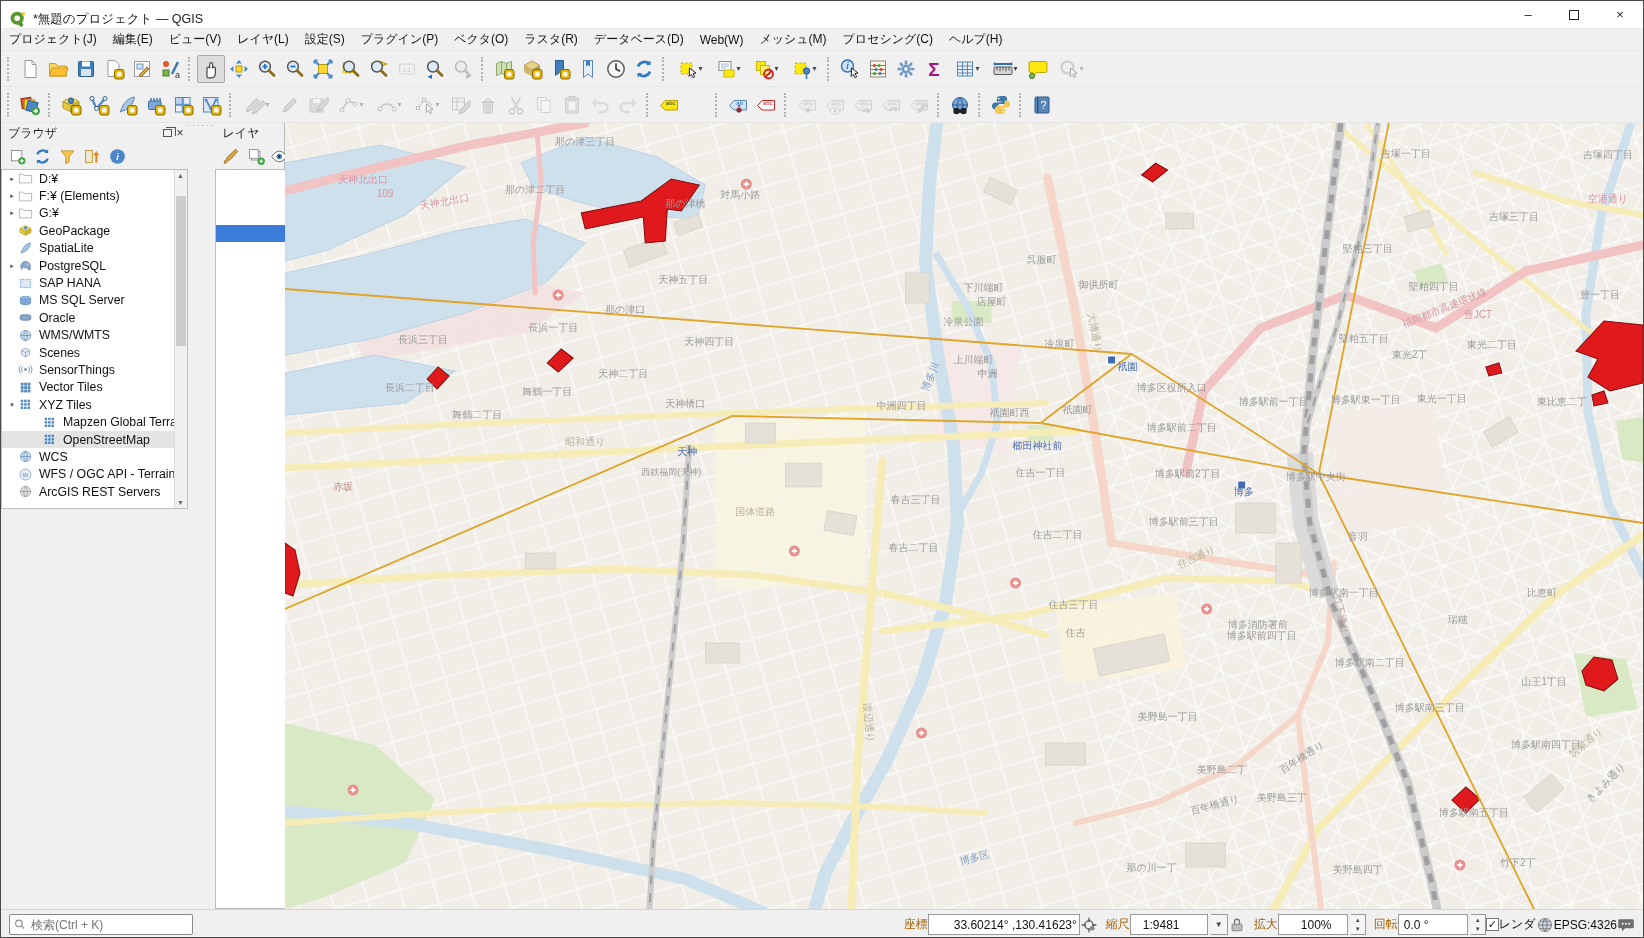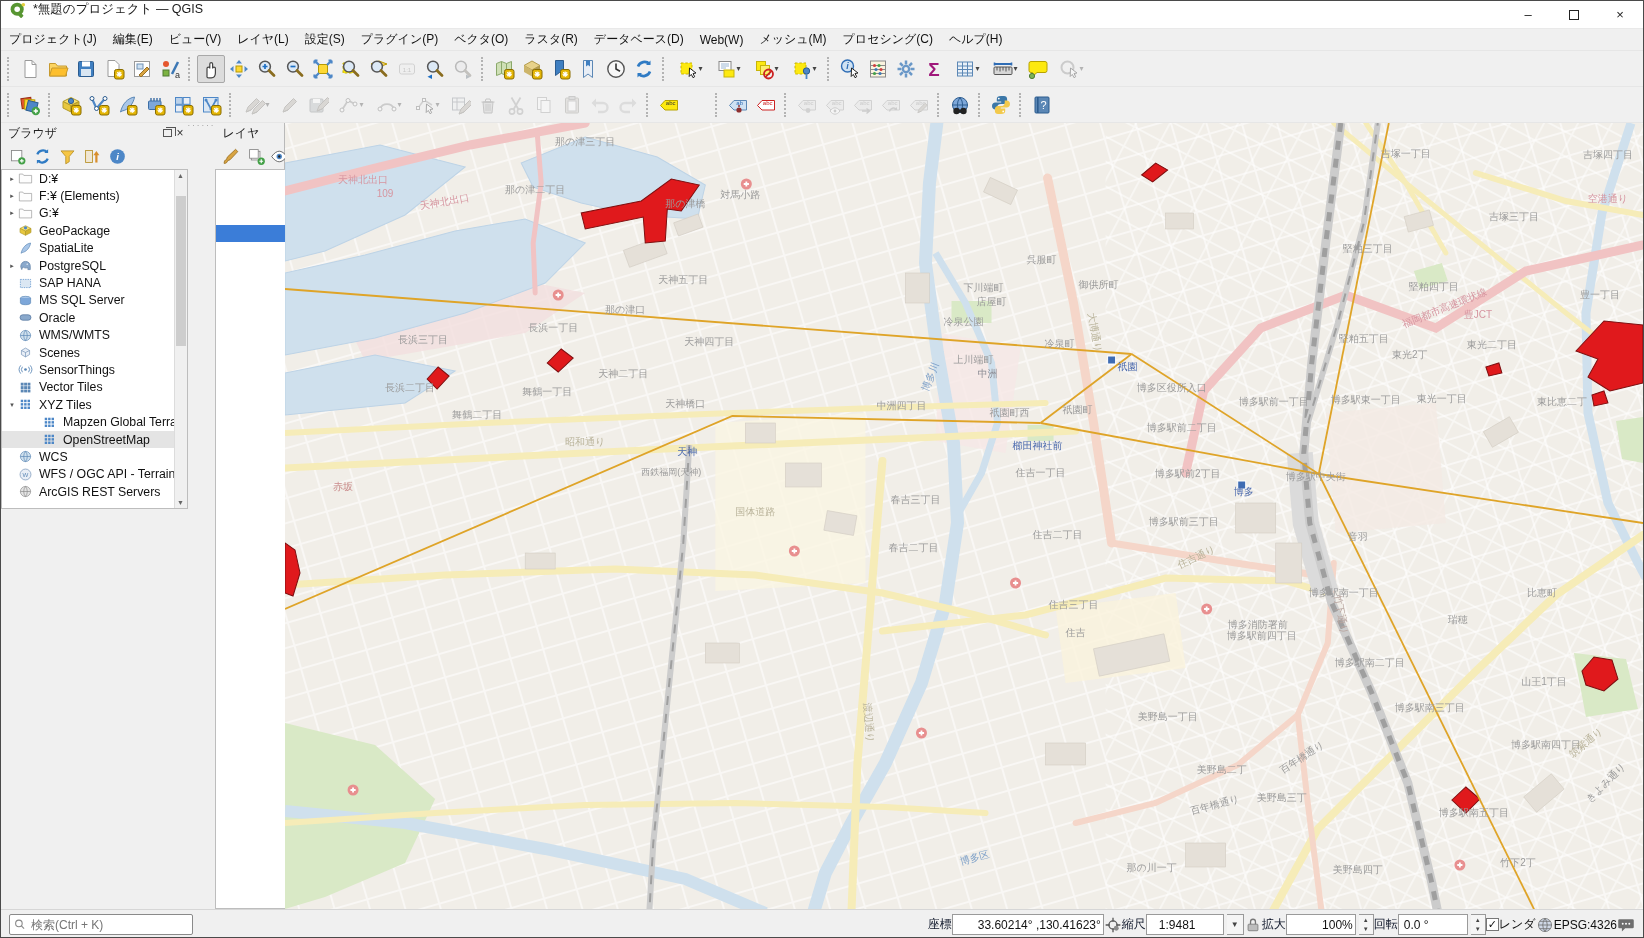--- a/index.html
+++ b/index.html
@@ -1,21 +1,21 @@
 <!DOCTYPE html>
 <html><head>
 <meta charset="utf-8">
 <style>
   html,body{margin:0;padding:0;background:#888;}
   *{box-sizing:border-box;}
   .window{position:relative;width:1644px;height:938px;background:#f0f0f0;
     font-family:"Liberation Sans","DejaVu Sans",sans-serif;color:#111;
     border:1px solid #4a4a4a;overflow:hidden;}
   
-  .titlebar{height:28px;background:#fff;display:flex;align-items:flex-start;border-bottom:1px solid #e9e9e9;}
+  .titlebar{height:28px;background:#fff;display:flex;align-items:flex-end;border-bottom:1px solid #e9e9e9;}
   .titlebar .logo{width:18px;height:18px;margin:0 6px 0 8px;}
   .titlebar .title{font-size:12.5px;color:#1a1a1a;}
   .wincontrols{margin-left:auto;display:flex;height:100%;}
   .wbtn{width:46px;display:flex;align-items:center;justify-content:center;font-size:13px;color:#222;}
   .wbtn .maxbox{width:10px;height:10px;border:1px solid #222;}
   
   .menubar{height:22px;background:#f0f0f0;display:flex;align-items:center;font-size:12px;border-bottom:1px solid #e6e6e6;}
   .menu-item{padding:2px 8px;white-space:nowrap;}
   
   .toolbar{height:36px;background:#f0f0f0;display:flex;align-items:center;padding:0 2px;border-bottom:1px solid #e6e6e6;}
@@ -52,21 +52,21 @@
   
   .lrow{height:17.6px;display:flex;align-items:center;font-size:12.3px;padding:0 2px 0 6px;white-space:nowrap;}
   .lrow.sel{background:#3b7dd8;color:#fff;}
   
   .mapwrap{flex:1;position:relative;background:#f1eee8;}
   .mapwrap svg{position:absolute;inset:0;}
   
   .statusbar{height:30px;background:#f0f0f0;border-top:1px solid #d6d6d6;display:flex;align-items:center;font-size:12px;padding:0 8px;}
   .searchbox{width:184px;height:21px;border:1px solid #8a8a8a;border-radius:2px;background:#fff;display:flex;align-items:center;padding:0 4px;gap:3px;}
   .searchbox input{border:none;outline:none;flex:1;font-size:12px;font-family:inherit;color:#333;background:transparent;}
-  .sblabel{color:#0f172a;}
+  .sblabel{color:#a16207;margin-left:8px;}
   .sbinput{height:21px;border:1px solid #9a9a9a;background:#fff;text-align:right;font-size:12px;font-family:inherit;color:#111;}
   .sbgroup{display:flex;align-items:center;gap:3px;}
   .spin{width:15px;height:21px;display:flex;flex-direction:column;border:1px solid #9a9a9a;border-left:none;background:#f5f5f5;}
   .spin span{flex:1;font-size:6px;color:#444;display:flex;align-items:center;justify-content:center;}
   .combo-dd{width:17px;height:21px;border:1px solid #9a9a9a;border-left:none;background:#f5f5f5;display:flex;align-items:center;justify-content:center;font-size:8px;color:#444;}
   .sbchk{width:13px;height:13px;border:1px solid #777;background:#fff;display:flex;align-items:center;justify-content:center;font-size:11px;font-weight:bold;}
   .sbicon svg{width:18px;height:18px;display:block;}
   .spacer{flex:1;}
 </style>
 </head>
@@ -1179,21 +1179,21 @@
       <span class="combo-dd">▼</span>
     </span>
     <span class="sbicon">
       <svg viewBox="0 0 22 22">
           <rect x="5" y="10" width="12" height="8" rx="1" fill="#bdbdbd" stroke="#777"></rect>
           <path d="M8 10V7a3 3 0 016 0v3" fill="none" stroke="#777" stroke-width="1.6"></path>
         </svg>
     </span>
     <span class="sblabel">拡大</span>
     <span class="sbgroup">
-      <input class="sbinput" style="width: 70px; text-align: right; padding-left: 8px;" readonly="" value="100%">
+      <input class="sbinput" style="width: 70px; text-align: left; padding-left: 22px;" readonly="" value="100%">
       <span class="spin">
           <span>▲</span>
           <span>▼</span>
         </span>
     </span>
     <span class="sblabel">回転</span>
     <span class="sbgroup">
       <input class="sbinput" style="width: 70px; text-align: left; padding-left: 5px;" readonly="" value="0.0 °">
       <span class="spin">
           <span>▲</span>

